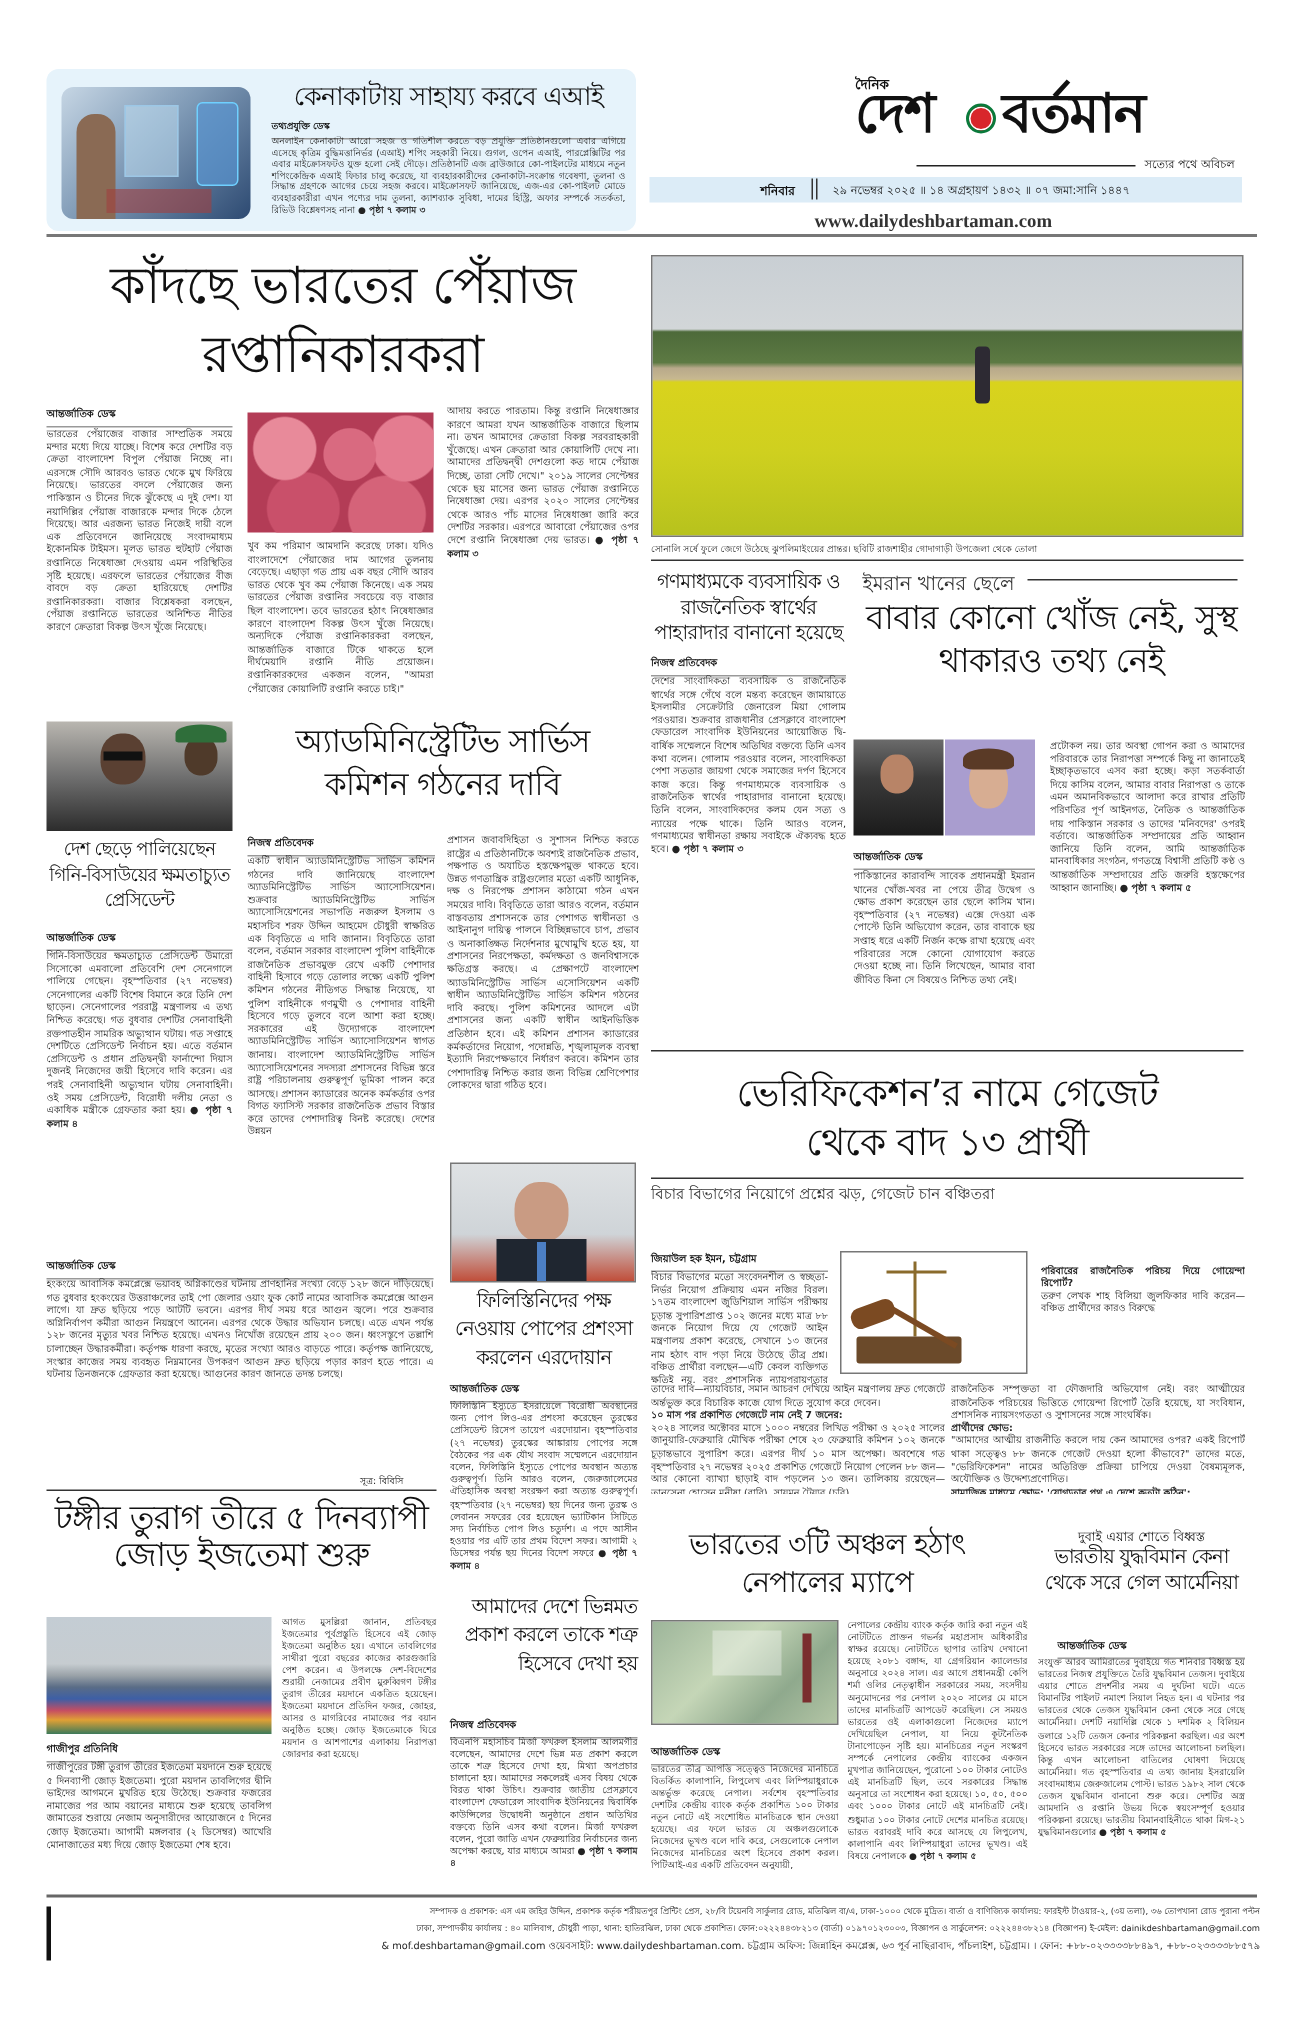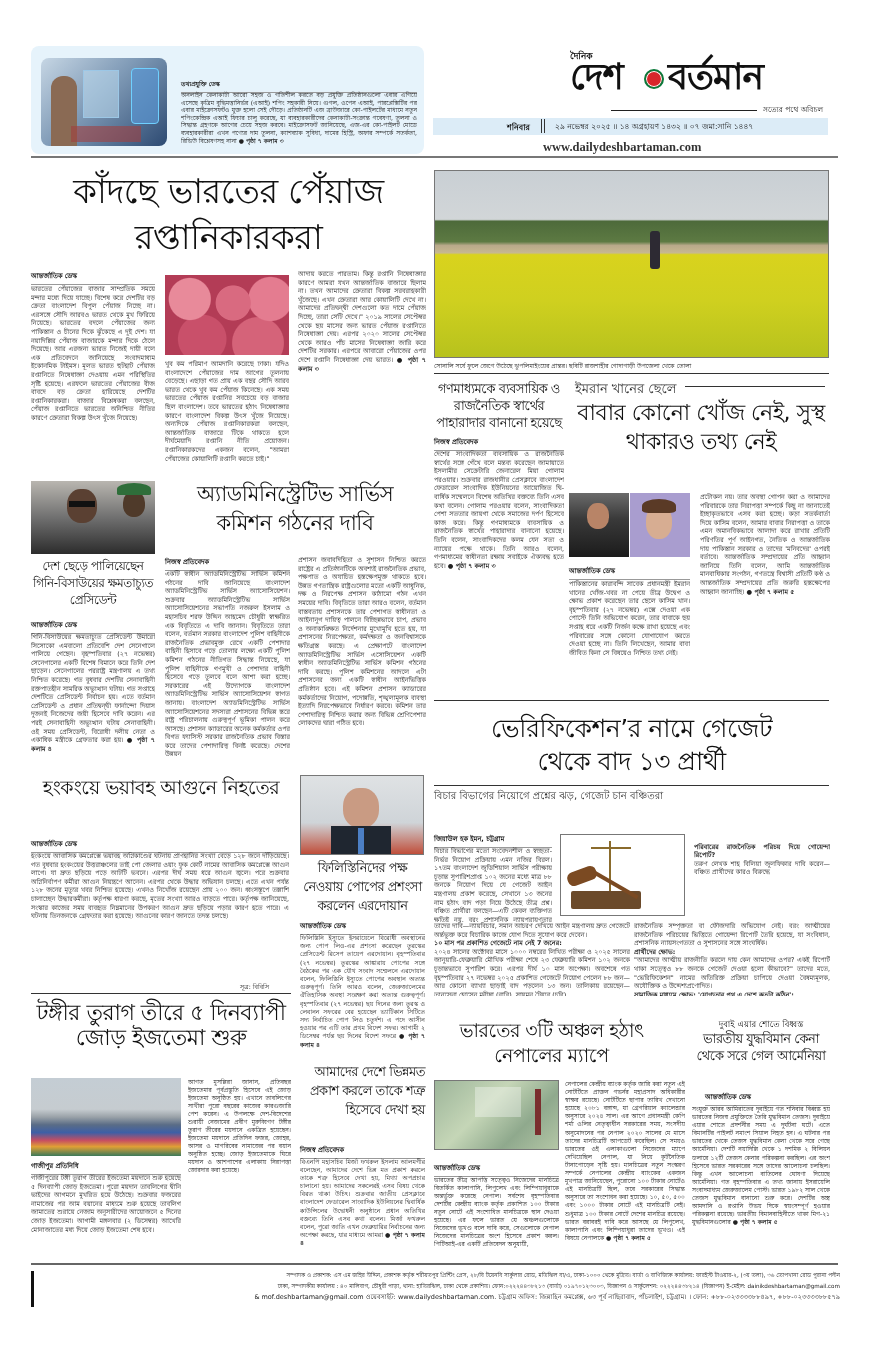--- a/index.html
+++ b/index.html
@@ -17,20 +17,21 @@
 </head>
 <body>
 
 <div class="abs" style="left:31px;top:46px;width:393px;height:108px;background:#e6f3fb;border-radius:8px;">
   <div class="abs" style="left:10px;top:12px;width:126px;height:88px;border-radius:8px;overflow:hidden;background:linear-gradient(135deg,#c6d6e4 0%,#7f9ab6 45%,#2d4a72 100%);">
     <div style="position:absolute;left:10px;top:18px;width:26px;height:70px;background:#8a6a54;border-radius:12px 12px 0 0"></div>
     <div style="position:absolute;left:42px;top:12px;width:36px;height:48px;background:rgba(190,220,240,.55);border:1px solid #9cc7e6"></div>
     <div style="position:absolute;left:90px;top:10px;width:28px;height:56px;background:rgba(90,150,210,.7);border:1px solid #6fd0ff;border-radius:4px"></div>
     <div style="position:absolute;left:30px;top:68px;width:70px;height:16px;background:#a04040;opacity:.6"></div>
   </div>
+  <div class="abs hl" style="left:150px;top:8px;width:236px;font-size:17px;line-height:22px;">কেনাকাটায় সাহায্য করবে এআই</div>
   <div class="abs byline" style="left:150px;top:33px;width:236px;font-size:6px;">তথ্যপ্রযুক্তি ডেস্ক</div>
   <div class="abs body-text" style="left:150px;top:45px;width:236px;height:60px;font-size:6px;line-height:7.6px;">
     <span>অনলাইন কেনাকাটা আরো সহজ ও গতিশীল করতে বড় প্রযুক্তি প্রতিষ্ঠানগুলো এবার এগিয়ে এসেছে কৃত্রিম বুদ্ধিমত্তানির্ভর (এআই) শপিং সহকারী নিয়ে। গুগল, ওপেন এআই, পারপ্লেক্সিটির পর এবার মাইক্রোসফটও যুক্ত হলো সেই দৌড়ে। প্রতিষ্ঠানটি এজ ব্রাউজারে কো-পাইলটের মাধ্যমে নতুন শপিংকেন্দ্রিক এআই ফিচার চালু করেছে, যা ব্যবহারকারীদের কেনাকাটা-সংক্রান্ত গবেষণা, তুলনা ও সিদ্ধান্ত গ্রহণকে আগের চেয়ে সহজ করবে। মাইক্রোসফট জানিয়েছে, এজ-এর কো-পাইলট মোডে ব্যবহারকারীরা এখন পণ্যের দাম তুলনা, ক্যাশব্যাক সুবিধা, দামের হিস্ট্রি, অফার সম্পর্কে সতর্কতা, রিভিউ বিশ্লেষণসহ নানা</span>
     <span class="cont">● পৃষ্ঠা ৭ কলাম ৩</span>
   </div>
 </div>
 
 <div class="abs" style="left:433px;top:44px;width:400px;height:115px;">
   <div class="abs" style="left:137px;top:5px;font-size:9px;font-weight:bold">দৈনিক</div>
   <div class="abs" style="left:137px;top:14px;width:255px;height:42px;">
@@ -145,21 +146,20 @@
 <div class="abs body-text" style="left:634px;top:922px;width:196px;height:74px;">
   <span>রাজনৈতিক সম্পৃক্ততা বা ফৌজদারি অভিযোগ নেই। বরং আত্মীয়ের রাজনৈতিক পরিচয়ের ভিত্তিতে গোয়েন্দা রিপোর্ট তৈরি হয়েছে, যা সংবিধান, প্রশাসনিক ন্যায়সংগততা ও সুশাসনের সঙ্গে সাংঘর্ষিক।</span><br>
   <b>প্রার্থীদের ক্ষোভ:</b><br>
   <span>"আমাদের আত্মীয় রাজনীতি করলে দায় কেন আমাদের ওপর? একই রিপোর্ট থাকা সত্ত্বেও ৮৮ জনকে গেজেট দেওয়া হলো কীভাবে?" তাদের মতে, "ভেরিফিকেশন" নামের অতিরিক্ত প্রক্রিয়া চাপিয়ে দেওয়া বৈষম্যমূলক, অযৌক্তিক ও উদ্দেশ্যপ্রণোদিত।</span><br>
   <b>সামাজিক মাধ্যমে ক্ষোভ: 'যোগ্যতার পথ এ দেশে কতটা কঠিন':</b><br>
   
   
 </div>
 
 <div class="abs hl" style="left:31px;top:775px;width:260px;font-size:19px;line-height:25px;">
-  <div>হংকংয়ে ভয়াবহ আগুনে নিহতের</div>
 </div>
 <div class="abs byline" style="left:31px;top:838px;width:258px;">আন্তর্জাতিক ডেস্ক</div>
 <div class="abs body-text" style="left:31px;top:852px;width:258px;height:130px;">হংকংয়ে আবাসিক কমপ্লেক্সে ভয়াবহ অগ্নিকাণ্ডের ঘটনায় প্রাণহানির সংখ্যা বেড়ে ১২৮ জনে দাঁড়িয়েছে। গত বুধবার হংকংয়ের উত্তরাঞ্চলের তাই পো জেলার ওয়াং ফুক কোর্ট নামের আবাসিক কমপ্লেক্সে আগুন লাগে। যা দ্রুত ছড়িয়ে পড়ে আটটি ভবনে। এরপর দীর্ঘ সময় ধরে আগুন জ্বলে। পরে শুক্রবার অগ্নিনির্বাপণ কর্মীরা আগুন নিয়ন্ত্রণে আনেন। এরপর থেকে উদ্ধার অভিযান চলছে। এতে এখন পর্যন্ত ১২৮ জনের মৃত্যুর খবর নিশ্চিত হয়েছে। এখনও নিখোঁজ রয়েছেন প্রায় ২০০ জন। ধ্বংসস্তূপে তল্লাশি চালাচ্ছেন উদ্ধারকর্মীরা। কর্তৃপক্ষ ধারণা করছে, মৃতের সংখ্যা আরও বাড়তে পারে। কর্তৃপক্ষ জানিয়েছে, সংস্কার কাজের সময় ব্যবহৃত নিম্নমানের উপকরণ আগুন দ্রুত ছড়িয়ে পড়ার কারণ হতে পারে। এ ঘটনায় তিনজনকে গ্রেফতার করা হয়েছে। আগুনের কারণ জানতে তদন্ত চলছে।</div>
 <div class="abs" style="left:240px;top:982px;font-size:6.2px;">সূত্র: বিবিসি</div>
 <div class="rule" style="left:31px;top:993px;width:260px;height:1px"></div>
 
 <div class="photo" style="left:300px;top:775px;width:124px;height:80px;background:linear-gradient(180deg,#dfe2e4 0%,#cfd4d8 60%,#c04e3a 100%);">
   <div style="position:absolute;left:42px;top:12px;width:36px;height:40px;background:#c99b83;border-radius:45%"></div>
   <div style="position:absolute;left:30px;top:50px;width:60px;height:30px;background:#1f2630"></div>
   <div style="position:absolute;left:57px;top:52px;width:6px;height:28px;background:#4c7fc4"></div>

